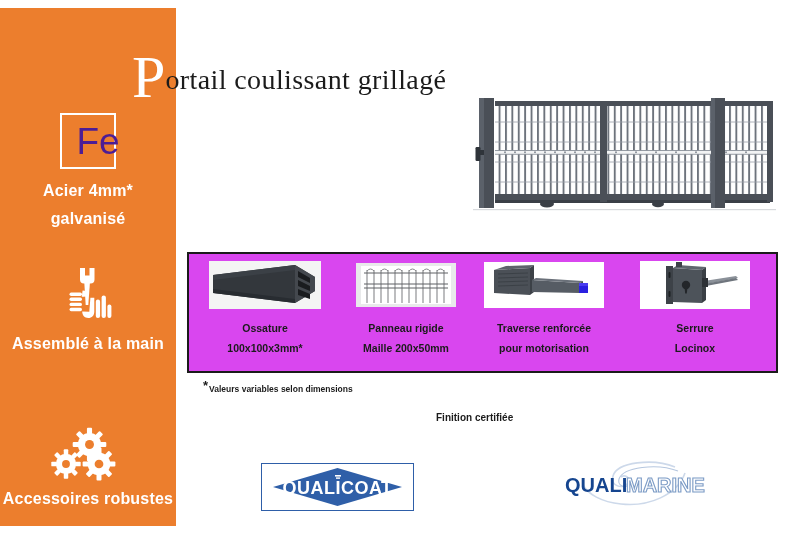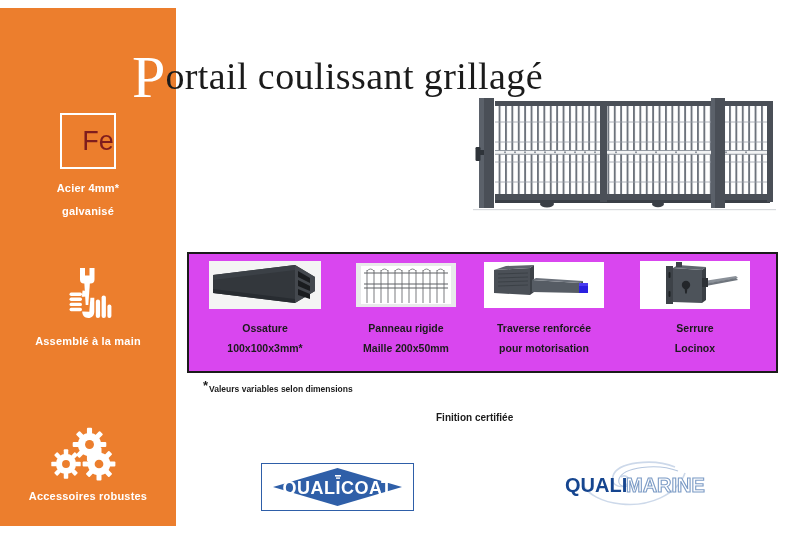--- a/index.html
+++ b/index.html
@@ -37,21 +37,21 @@
     width: 176px;
     text-align: center;
     color: #ffffff;
   }
   .feature-icon {
     display: block;
     margin: 0 auto;
   }
   .feature-label {
     display: block;
-    font-size: 11px;
+    font-size: 16px;
     font-weight: bold;
     letter-spacing: .2px;
     line-height: 1.05;
     color: #ffffff;
     white-space: nowrap;
   }
   .feature-label.l2 { margin-top: 11px; }
 
   
   .fe-badge {
@@ -59,23 +59,23 @@
     height: 56px;
     border: 2px solid #ffffff;
     margin: 0 auto;
     box-sizing: border-box;
     display: flex;
     align-items: center;
     justify-content: center;
   }
   .fe-badge span {
     font-family: "Liberation Sans", sans-serif;
-    font-size: 27px;
+    font-size: 37px;
     font-weight: 400;
-    color: #7f1d1d;
+    color: #4c1d95;
     line-height: 1;
     letter-spacing: 0;
     margin-left: 20px;
   }
 
   #f-steel { top: 105px; }
   #f-steel .feature-label:first-of-type { margin-top: 14px; }
   #f-hand  { top: 258px; }
   #f-hand .feature-label:first-of-type { margin-top: 10px; }
   #f-gear  { top: 418px; }
@@ -94,21 +94,21 @@
   .title-drop {
     font-family: "Liberation Serif", serif;
     font-size: 60px;
     color: #ffffff;
     line-height: 1;
     vertical-align: -8px;
     font-weight: 400;
   }
   .title-rest {
     font-family: "Liberation Serif", serif;
-    font-size: 38px;
+    font-size: 28px;
     color: #1b1b1b;
     line-height: 1;
     font-weight: 400;
     letter-spacing: .4px;
   }
 
   
   .gate-photo {
     position: absolute;
     left: 473px;

